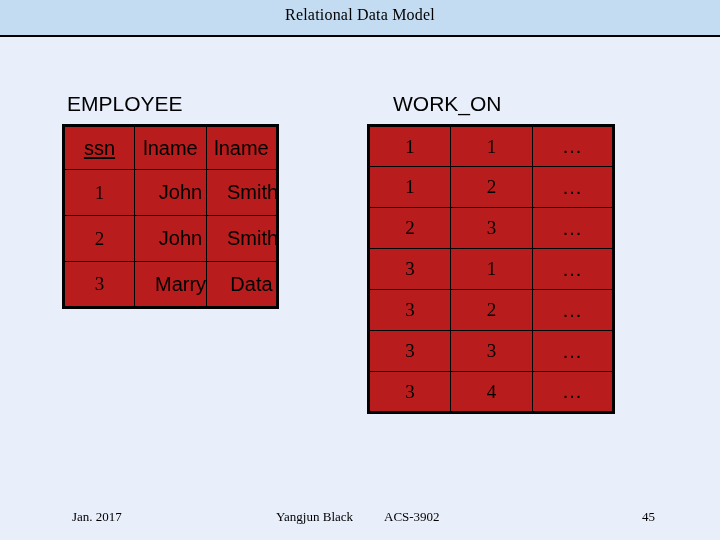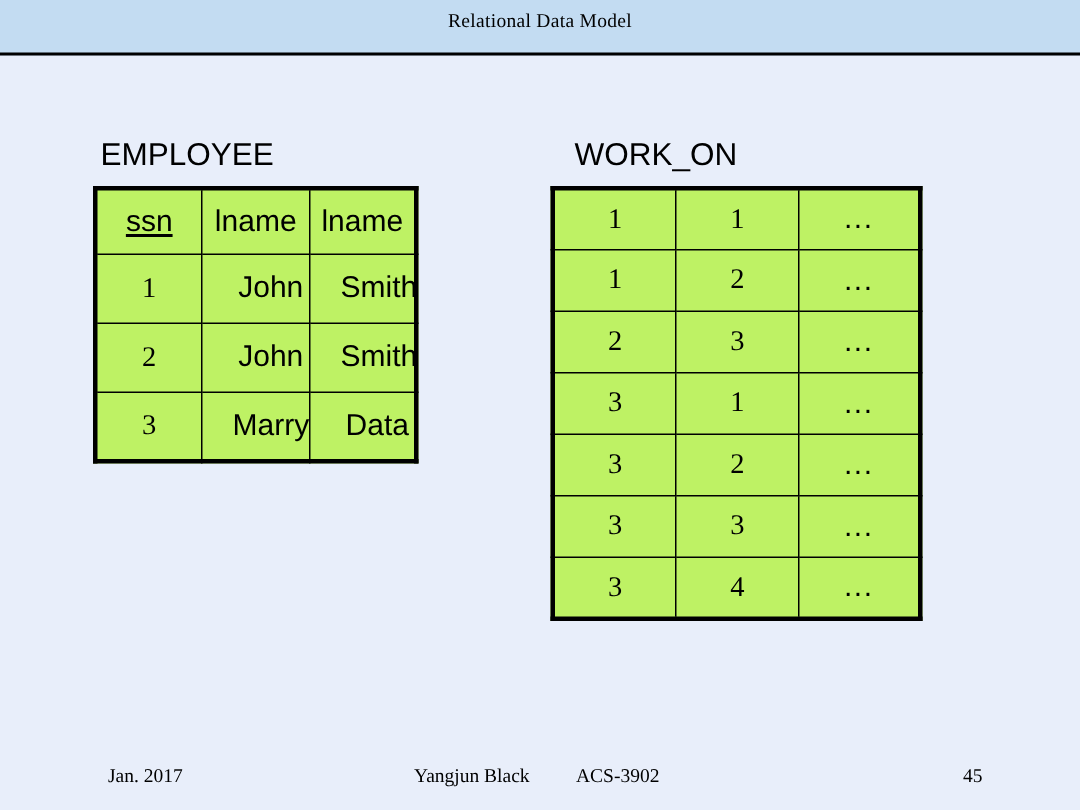--- a/index.html
+++ b/index.html
@@ -27,42 +27,42 @@
     border-bottom: 2px solid #000000;
     box-sizing: border-box;
   }
   .title-text {
     position: absolute;
     left: 0;
     top: 6px;
     width: 720px;
     text-align: center;
     font-family: "Liberation Serif", "DejaVu Serif", serif;
-    font-size: 13px;
+    font-size: 16px;
     color: #000000;
     letter-spacing: 0.2px;
   }
 
   
   .rel-caption {
     position: absolute;
     font-family: "Liberation Sans", sans-serif;
     font-size: 21px;
     color: #000000;
     white-space: nowrap;
   }
   #caption-employee { left: 67px; top: 92px; }
-  #caption-workon   { left: 383px; top: 92px; }
+  #caption-workon   { left: 393px; top: 92px; }
 
   
   .rel-table {
     position: absolute;
     border-collapse: collapse;
     border: 3px solid #000000;
-    background: #bef264;
+    background: #b91c1c;
     table-layout: fixed;
   }
   .rel-table td {
     border: 1.5px solid #000000;
     text-align: center;
     vertical-align: middle;
     color: #000000;
     padding: 0;
   }
   .rel-table td.hdr {

